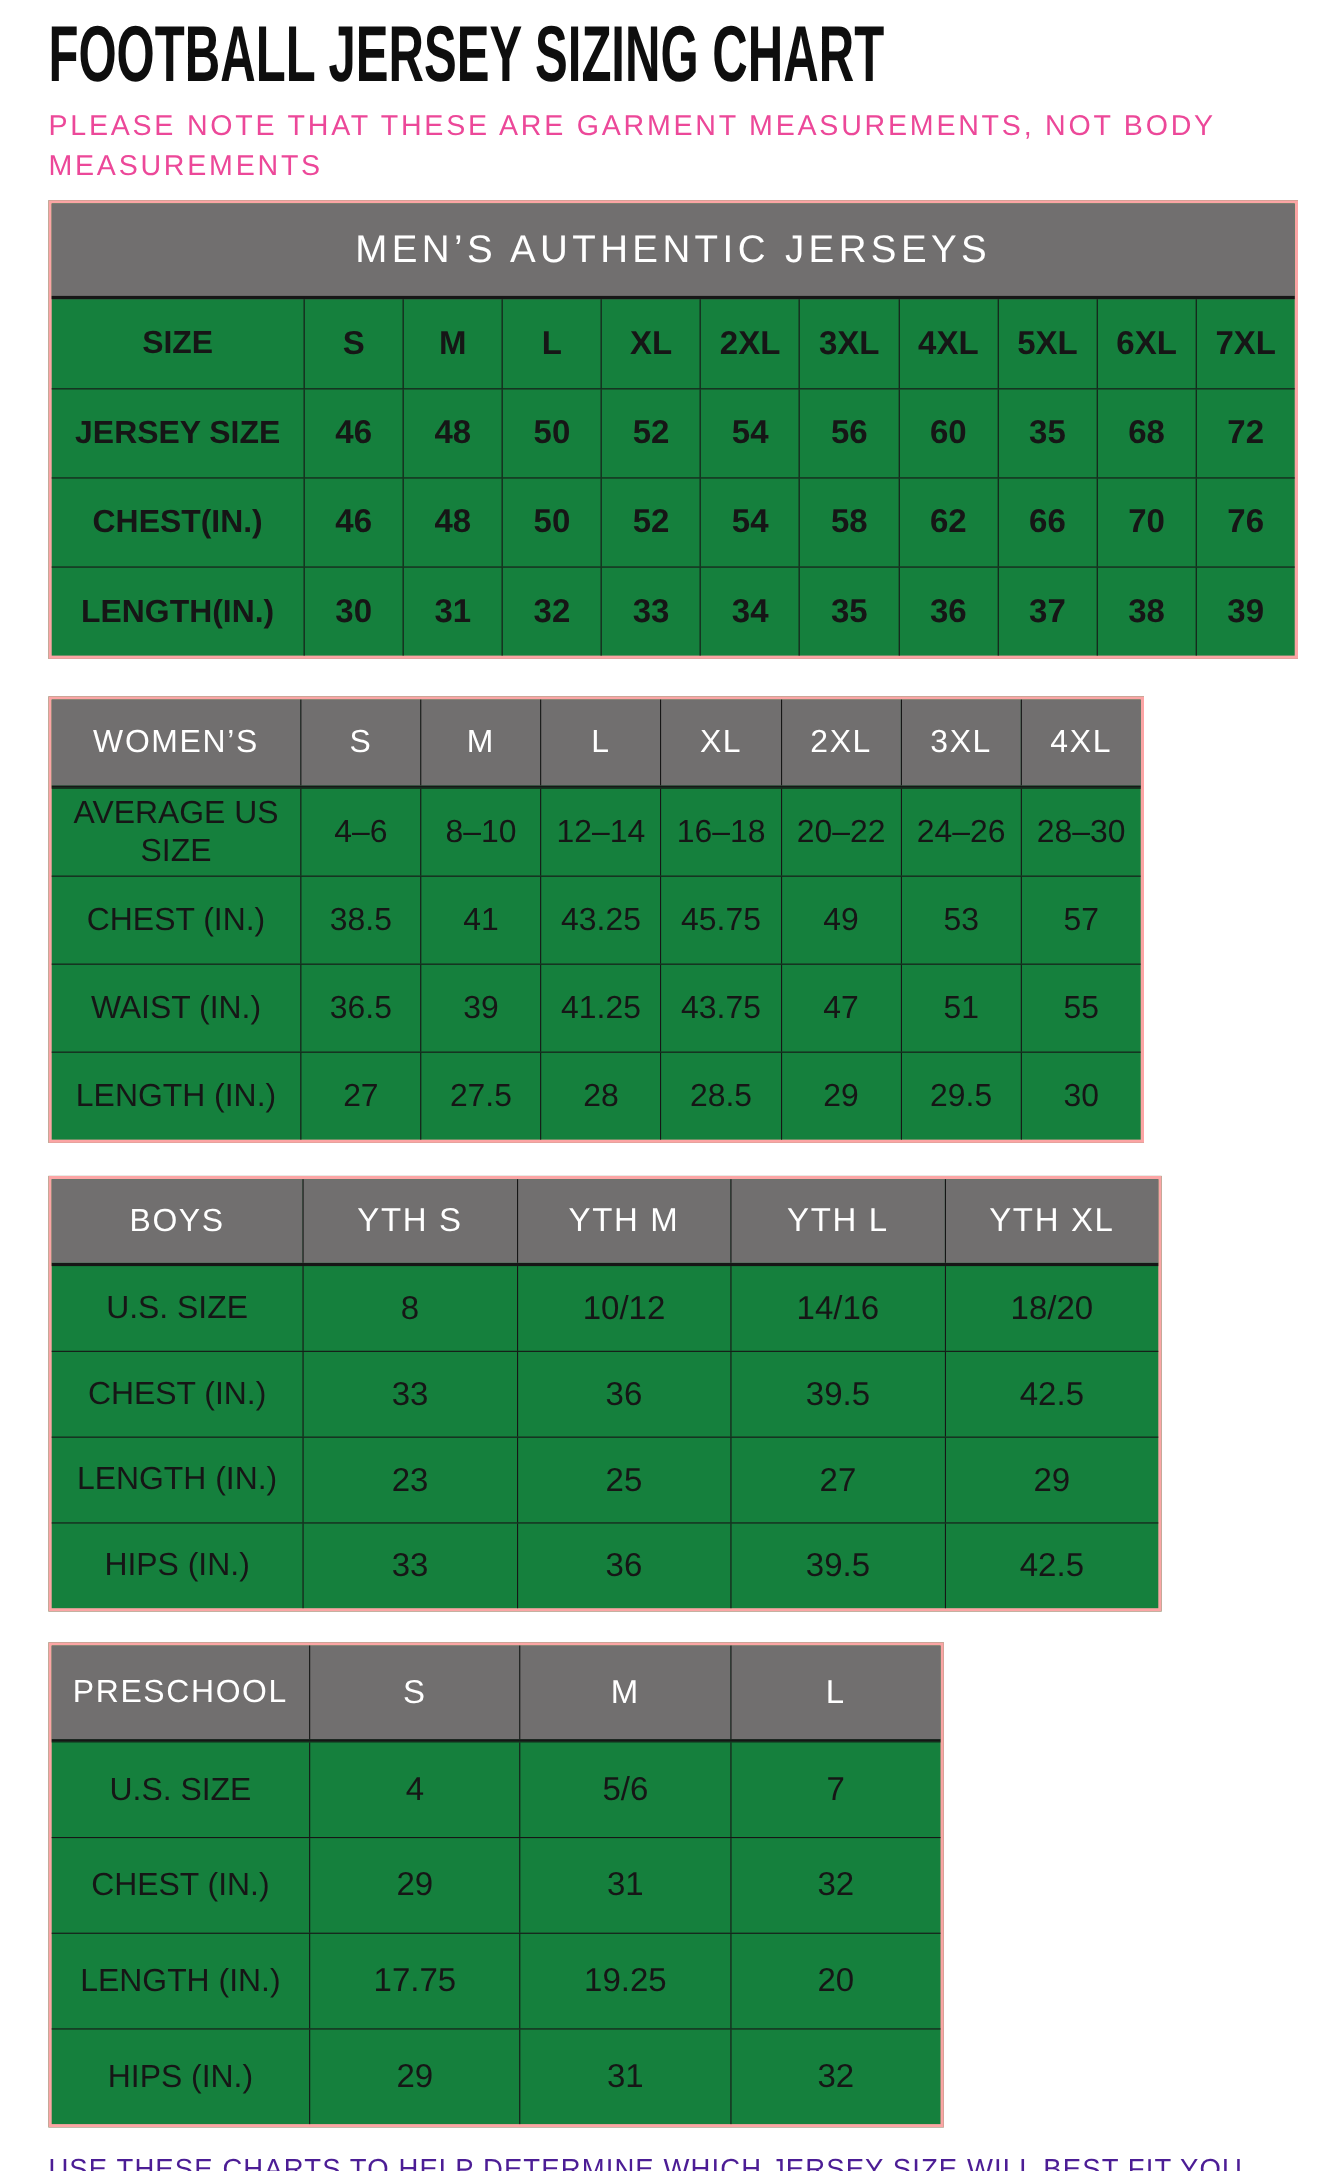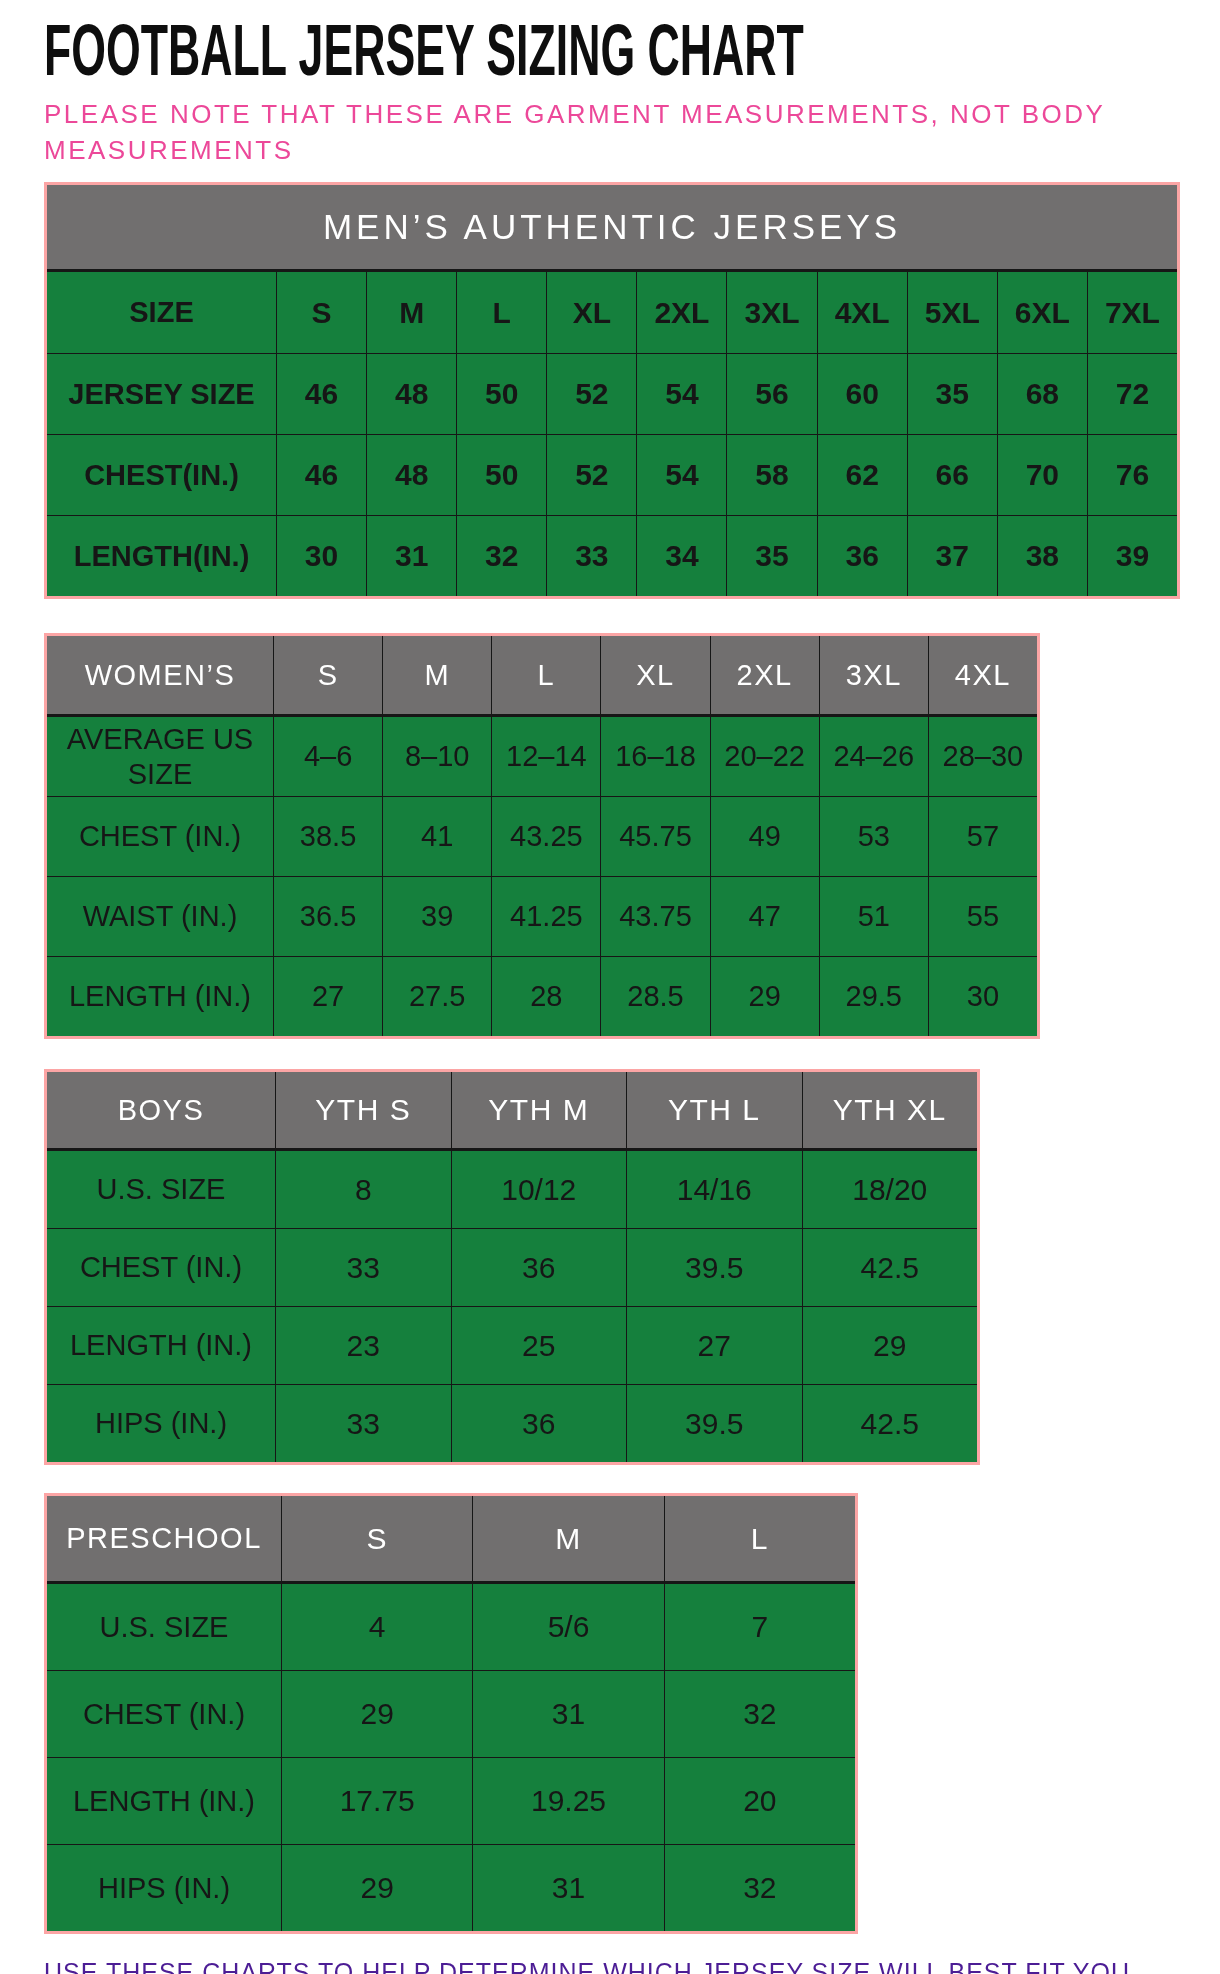--- a/index.html
+++ b/index.html
@@ -31,21 +31,21 @@
     letter-spacing: 2.5px;
     color: #ec4899;
   }
 
   .tbl {
     border: 3px solid #fca5a5;
     background: #15803d;
   }
   .tbl-mens      { width: 1136px; margin-top: 14px; }
   .tbl-womens    { width: 996px;  margin-top: 34px; }
-  .tbl-boys      { width: 936px; margin-top: 30px; }
+  .tbl-boys      { width: 1012px; margin-top: 30px; }
   .tbl-preschool { width: 814px;  margin-top: 28px; }
 
   .merged-head {
     height: 87px;
     display: flex;
     align-items: center;
     justify-content: center;
     background: #716f6f;
     color: #ffffff;
     font-size: 35px;

